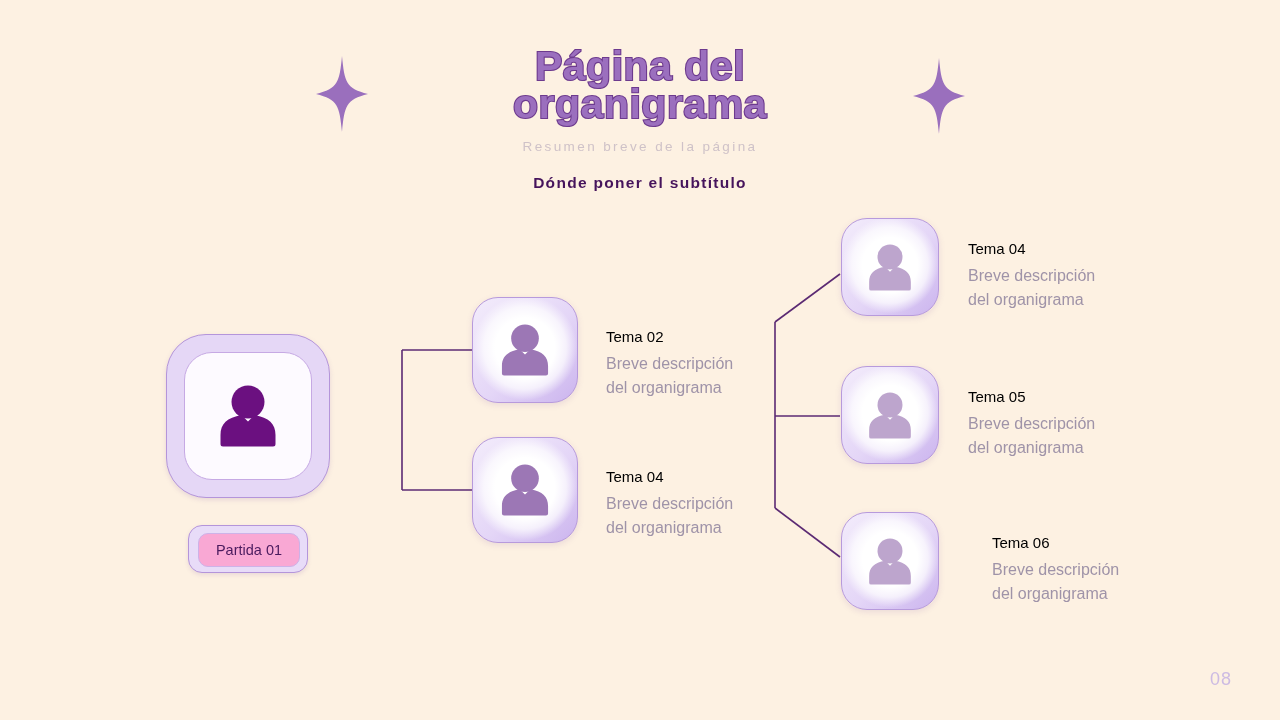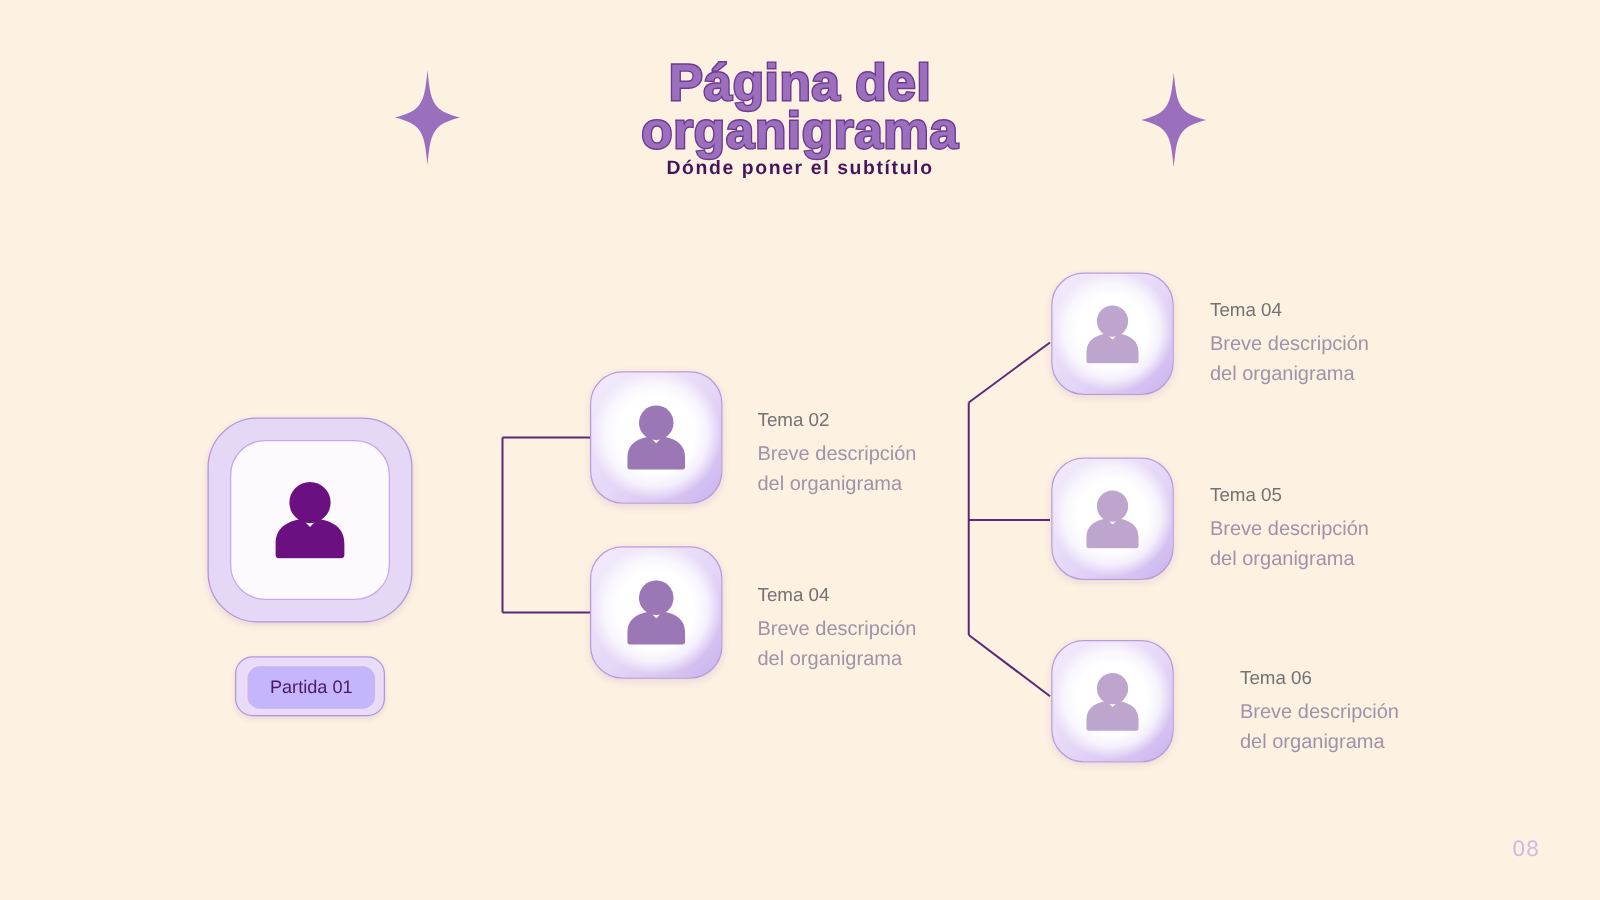--- a/index.html
+++ b/index.html
@@ -29,21 +29,21 @@
     margin-top:48px;
   }
   .title span { display:block; }
   .tagline {
     margin-top:16px;
     font-size:13.5px;
     letter-spacing:2.4px;
     color:#cfc2c8;
   }
   .subtitle {
-    margin-top:3px;
+    margin-top:20px;
     font-size:15.5px;
     font-weight:bold;
     letter-spacing:1.3px;
     color:#46145c;
   }
 
   
   #lines { position:absolute; left:0; top:0; width:1280px; height:720px; }
 
   
@@ -68,21 +68,21 @@
     width:120px; height:48px;
     border-radius:14px;
     background:#e8dcf8;
     border:1.4px solid #b495da;
     box-shadow:0 2px 4px rgba(120,80,160,.14);
   }
   .badge-inner {
     position:absolute; left:9px; top:7px;
     width:102px; height:34px;
     border-radius:10px;
-    background:#c4b5fd;
+    background:#f9a8d4;
     border:1.3px solid #cdb2e8;
     display:flex; align-items:center; justify-content:center;
     font-size:14.5px; color:#4a1a5e;
   }
 
   
   .node { position:absolute; }
   .node-tile {
     position:absolute; left:0; top:0;
     border-radius:26px;
@@ -90,21 +90,21 @@
     background:
       radial-gradient(circle at 50% 48%, #ffffff 0%, #ffffff 40%, rgba(255,255,255,.72) 55%, rgba(255,255,255,0) 70%),
       linear-gradient(135deg, #f3ecfb 0%, #e4d6f7 55%, #cbb4ee 100%);
     box-shadow:0 2px 6px rgba(120,80,160,.14);
     display:flex; align-items:center; justify-content:center;
   }
   .node.mid .node-tile { width:106px; height:106px; }
   .node.right .node-tile { width:98px; height:98px; }
   .node-text { position:absolute; }
   .node-title {
-    font-size:15px; color:#737373; font-weight:normal;
+    font-size:15px; color:#000000; font-weight:normal;
     white-space:nowrap;
   }
   .node-desc {
     margin-top:7px;
     font-size:16px; line-height:1.5;
     color:#9f93a8;
     width:150px;
   }
 
   
@@ -128,20 +128,21 @@
     <svg width="52" height="76" viewBox="0 0 52 76" aria-hidden="true">
       <path d="M26 0 C28.5 26 30 32.5 52 38 C30 43.5 28.5 50 26 76 C23.5 50 22 43.5 0 38 C22 32.5 23.5 26 26 0 Z" fill="#9a6fbd"></path>
     </svg>
   </div>
 
   <div class="header">
     <div class="title">
       <span>Página del</span>
       <span>organigrama</span>
     </div>
+    <div class="tagline">Resumen breve de la página</div>
     <div class="subtitle">Dónde poner el subtítulo</div>
   </div>
 
   <svg id="lines" aria-hidden="true">
     <g fill="none" stroke="#5b2a73" stroke-width="1.6">
 
       <path d="M402,350 L472,350"></path>
       <path d="M402,490 L472,490"></path>
       <path d="M402,350 L402,490"></path>
 

